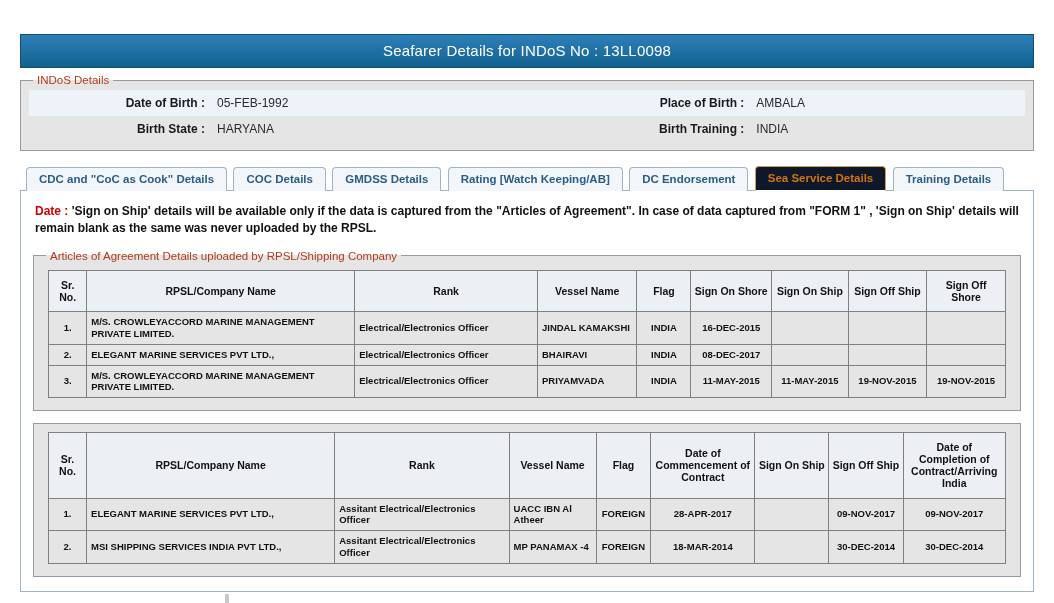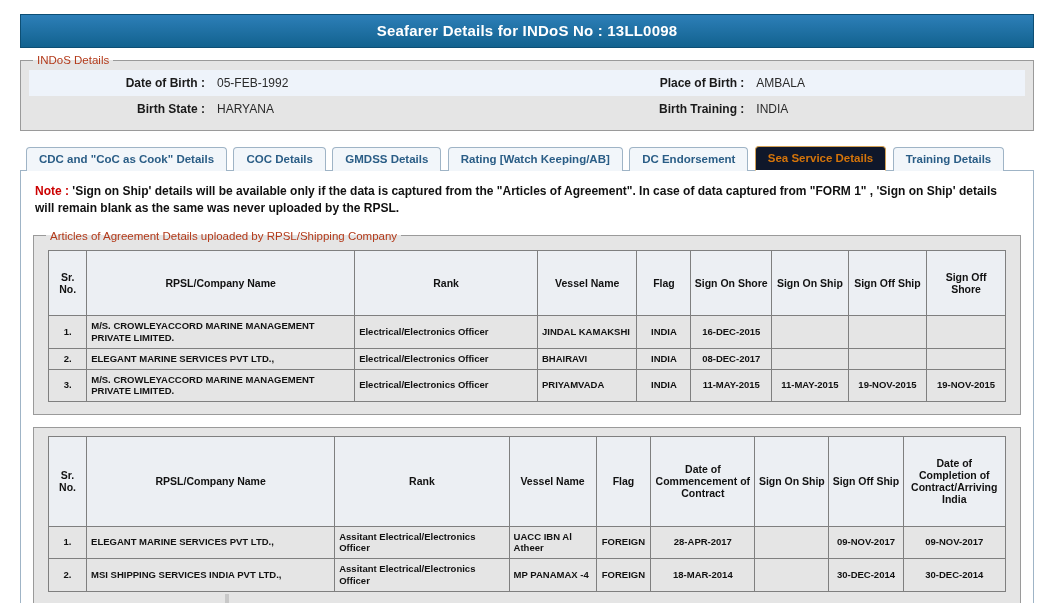--- a/index.html
+++ b/index.html
@@ -21,25 +21,26 @@
     height: 603px;
     box-sizing: border-box;
     padding: 14px 20px 0 20px;
   }
   
   .title-bar {
     background: #1b6ea8;
     background: linear-gradient(#2d7fb8, #12628f);
     color: #ffffff;
     text-align: center;
-    font-weight: bold;
+    font-weight: normal;
     font-size: 15px;
     padding: 7px 0 8px 0;
     letter-spacing: 0.2px;
     border: 1px solid #0d4f75;
+    margin-top: 20px;
   }
   
   fieldset.box {
     border: 1px solid #9a9a9a;
     margin: 6px 0 0 0;
     padding: 4px 8px 8px 8px;
     background: #e5e5e5;
   }
   fieldset.box > legend {
     color: #b33a1a;
@@ -124,21 +125,21 @@
     border-collapse: collapse;
     width: 100%;
     font-size: 10.5px;
     margin: 2px 0 2px 0;
   }
   table.grid th {
     background: #eceff3;
     border: 1px solid #7f7f7f;
     font-weight: bold;
     text-align: center;
-    padding: 20px 3px;
+    padding: 8px 3px;
     font-size: 10.5px;
     color: #111;
     line-height: 1.15;
   }
   table.grid td {
     border: 1px solid #7f7f7f;
     padding: 4px 4px;
     font-size: 9.5px;
     font-weight: bold;
     color: #111;
@@ -189,21 +190,21 @@
     <div class="tab">COC Details</div>
     <div class="tab">GMDSS Details</div>
     <div class="tab">Rating [Watch Keeping/AB]</div>
     <div class="tab">DC Endorsement</div>
     <div class="tab active">Sea Service Details</div>
     <div class="tab">Training Details</div>
   </div>
 
   <div class="tabpanel">
 
-    <div class="note"><span class="note-lead">Note :</span><span> 'Sign on Ship' details will be available only if the data is captured from the "Articles of Agreement". In case of data captured from "FORM 1" , 'Sign on Ship' details will remain blank as the same was never uploaded by the RPSL.</span></div>
+    <div class="note"><span class="note-lead">Date :</span><span> 'Sign on Ship' details will be available only if the data is captured from the "Articles of Agreement". In case of data captured from "FORM 1" , 'Sign on Ship' details will remain blank as the same was never uploaded by the RPSL.</span></div>
 
     <fieldset class="box">
       <legend>Articles of Agreement Details uploaded by RPSL/Shipping Company</legend>
       <div class="grid-wrap">
         <table class="grid">
           <thead>
             <tr>
               <th style="width:32px;">Sr. No.</th>
               <th style="width:270px;">RPSL/Company Name</th>
               <th style="width:180px;">Rank</th>

